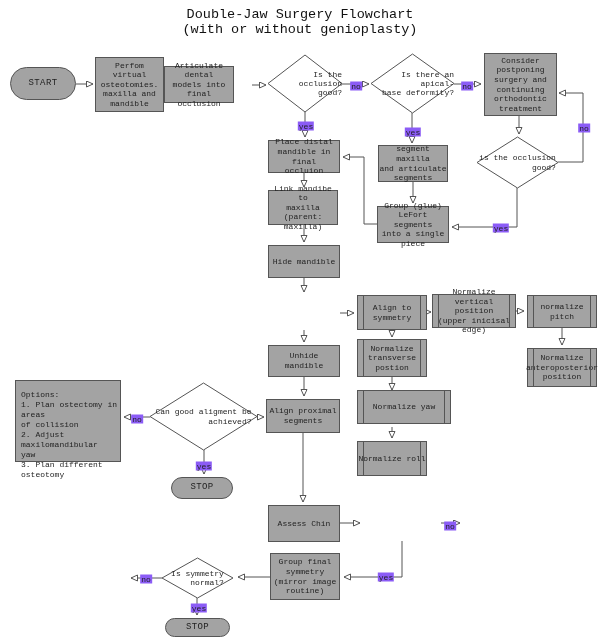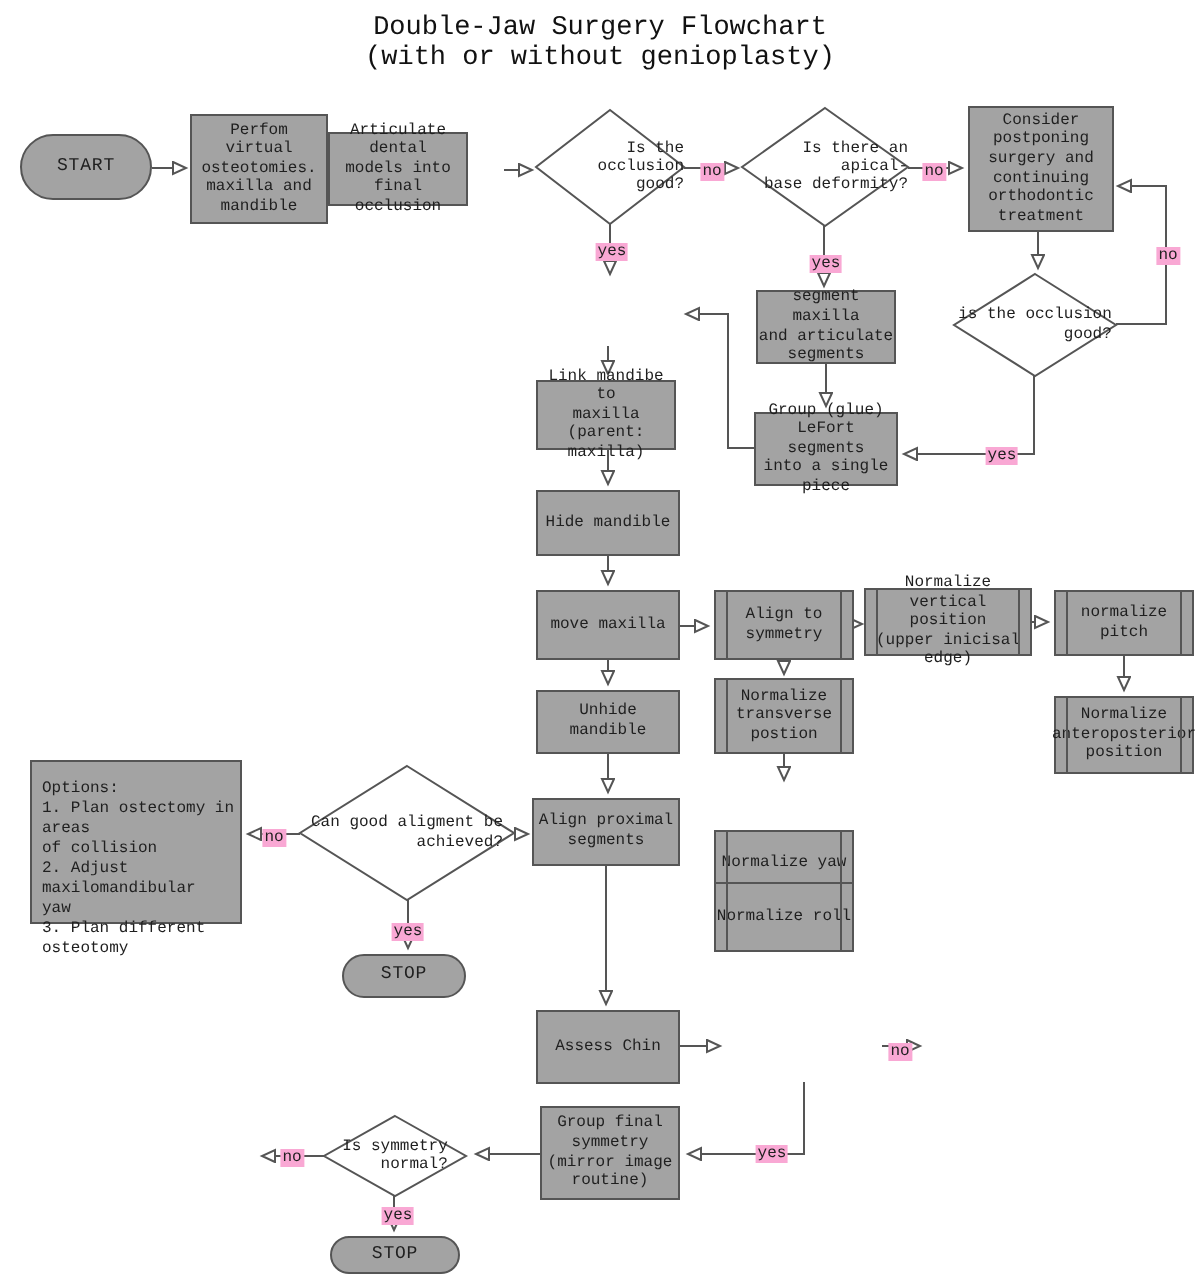--- a/index.html
+++ b/index.html
@@ -15,21 +15,21 @@
   .terminator{border-radius:18px;font-size:9px;letter-spacing:.4px}
   .subprocess::before,.subprocess::after{content:"";position:absolute;top:0;bottom:0;width:0;border-left:1px solid #555}
   .subprocess::before{left:5px}
   .subprocess::after{right:5px}
   .options-box{display:block;text-align:left;padding:9px 3px 12px 5px;line-height:10px}
   .diamond{position:absolute}
   .diamond svg{position:absolute;left:0;top:0;width:100%;height:100%;overflow:visible}
   .diamond polygon{fill:#fff;stroke:#555;stroke-width:1}
   .dlabel{position:absolute;left:0;top:0;right:0;bottom:0;display:flex;align-items:center;
           justify-content:center;text-align:right;white-space:pre-line;font-size:8px;line-height:9.3px}
-  .elabel{position:absolute;transform:translate(-50%,-50%);background:#f9a8d4;
+  .elabel{position:absolute;transform:translate(-50%,-50%);background:#8b5cf6;
           font-size:8px;line-height:9px;padding:0 1px}
 </style>
 </head>
 <body>
 
 <div class="canvas">
 
   <div class="title"><span>Double-Jaw Surgery Flowchart</span><br><span>(with or without genioplasty)</span></div>
 
   <svg class="wires" width="600" height="644">
@@ -84,31 +84,33 @@
 mandible</div>
   <div class="node" style="left:164px;top:66px;width:70px;height:37px">Articulate dental
 models into final
 occlusion</div>
   <div class="node" style="left:484px;top:53px;width:73px;height:63px">Consider
 postponing
 surgery and
 continuing
 orthodontic
 treatment</div>
+  <div class="node" style="left:268px;top:140px;width:72px;height:33px">Place distal
+mandible in final
+occluion</div>
   <div class="node" style="left:378px;top:145px;width:70px;height:37px">segment maxilla
 and articulate
 segments</div>
   <div class="node" style="left:268px;top:190px;width:70px;height:35px">Link mandibe to
 maxilla
 (parent: maxilla)</div>
   <div class="node" style="left:377px;top:206px;width:72px;height:37px">Group (glue)
 LeFort segments
 into a single piece</div>
   <div class="node" style="left:268px;top:245px;width:72px;height:33px">Hide mandible</div>
-  <div class="node" style="left:268px;top:295px;width:72px;height:35px">move maxilla</div>
   <div class="node" style="left:268px;top:345px;width:72px;height:32px">Unhide mandible</div>
   <div class="node options-box" style="left:15px;top:380px;width:106px;height:82px">Options:
 1. Plan ostectomy in areas
 of collision
 2. Adjust maxilomandibular
 yaw
 3. Plan different osteotomy</div>
   <div class="node" style="left:266px;top:399px;width:74px;height:34px">Align proximal
 segments</div>
   <div class="node" style="left:268px;top:505px;width:72px;height:37px">Assess Chin</div>
@@ -121,21 +123,21 @@
   <div class="node subprocess" style="left:432px;top:294px;width:84px;height:34px">Normalize vertical
 position
 (upper inicisal edge)</div>
   <div class="node subprocess" style="left:527px;top:295px;width:70px;height:33px">normalize pitch</div>
   <div class="node subprocess" style="left:357px;top:339px;width:70px;height:38px">Normalize
 transverse
 postion</div>
   <div class="node subprocess" style="left:527px;top:348px;width:70px;height:39px">Normalize
 anteroposterior
 position</div>
-  <div class="node subprocess" style="left:357px;top:415px;width:70px;height:34px">Normalize yaw</div>
+  <div class="node subprocess" style="left:357px;top:390px;width:94px;height:34px">Normalize yaw</div>
   <div class="node subprocess" style="left:357px;top:441px;width:70px;height:35px">Normalize roll</div>
 
   <div class="diamond" style="left:268px;top:55px;width:74px;height:57px">
     <svg viewBox="0 0 74 57" preserveAspectRatio="none">
         <polygon points="37,0 74,28.5 37,57 0,28.5"></polygon>
       </svg>
     <div class="dlabel">Is the occlusion
 good?</div>
   </div>
   <div class="diamond" style="left:371px;top:54px;width:83px;height:59px">

